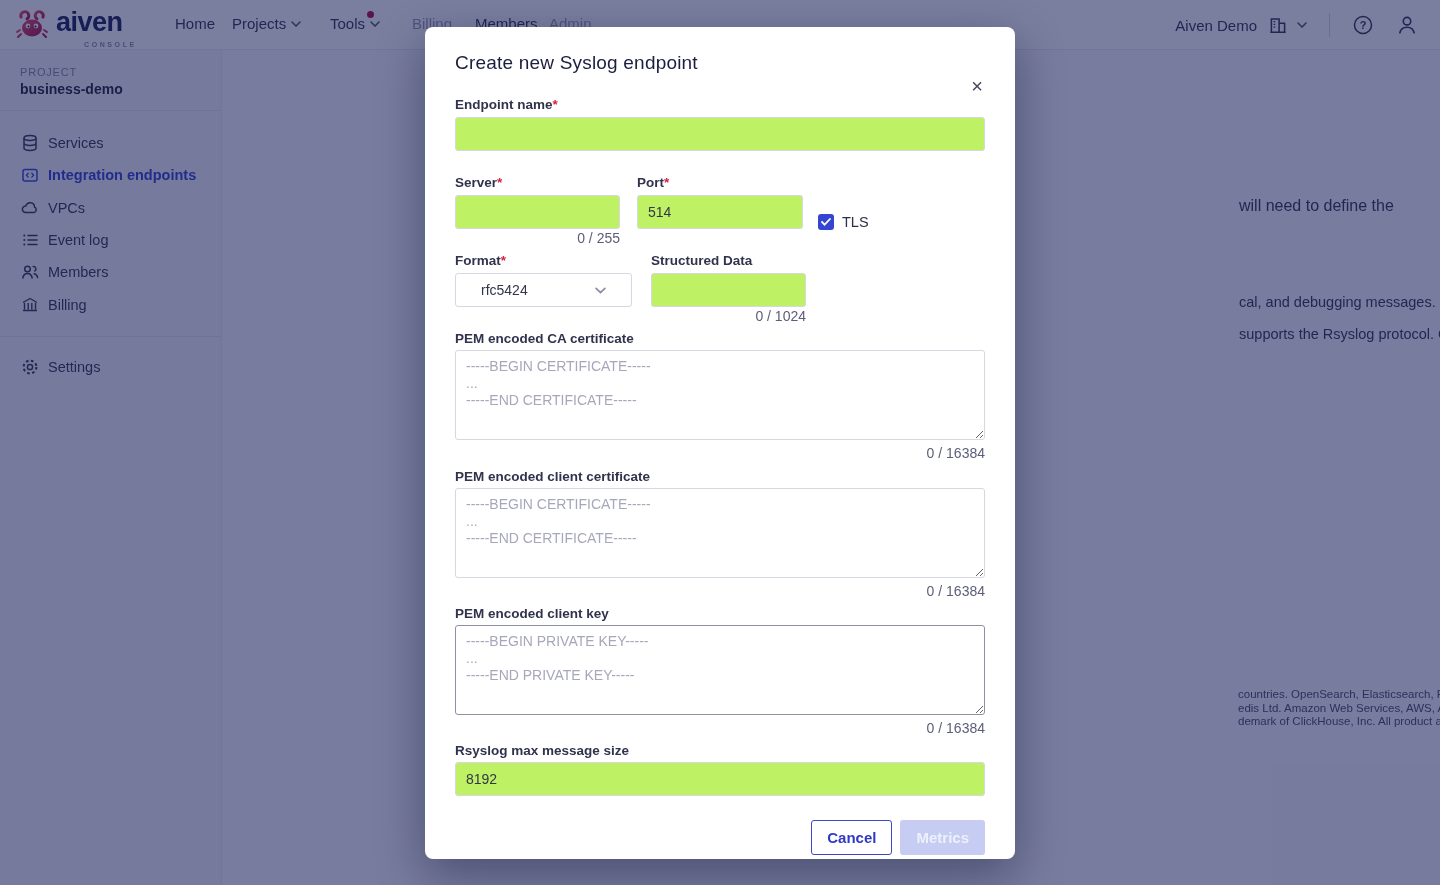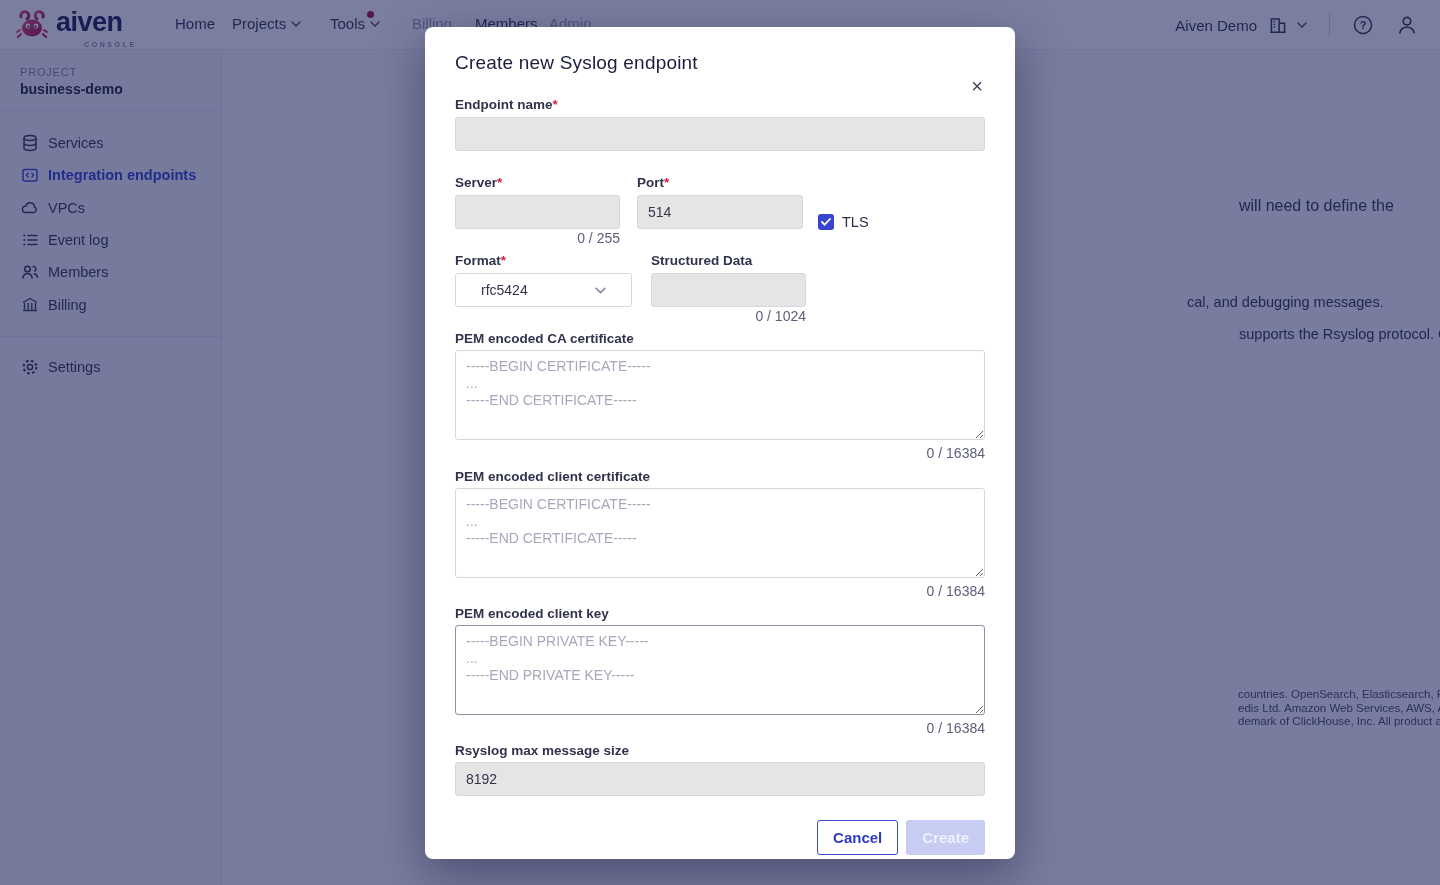--- a/index.html
+++ b/index.html
@@ -47,21 +47,21 @@
   .footer-right { position: absolute; left: 1016px; top: 638px; }
   .footer-line { font-size: 11.5px; color: #515470; line-height: 13.6px; white-space: nowrap; }
 
   
   .overlay { position: absolute; inset: 0; background: rgba(12, 20, 80, 0.55); z-index: 5; }
   .modal { position: absolute; left: 425px; top: 27px; width: 590px; height: 832px; background: #fff; border-radius: 8px; box-shadow: 0 16px 48px rgba(8, 12, 50, 0.4); z-index: 6; padding: 24px 30px 12px; }
   .modal-title { font-size: 19px; font-weight: normal; color: #1c1e3e; line-height: 24px; letter-spacing: 0.2px; }
   .modal-close { position: absolute; top: 48px; right: 26px; border: none; background: none; font-size: 20px; color: #44465e; cursor: pointer; line-height: 18px; padding: 2px 6px; }
   .f-label { font-size: 13.5px; font-weight: bold; color: #31334d; line-height: 15px; }
   .req { color: #d6213f; }
-  .t-input { width: 100%; height: 34px; border: 1px solid #d6d7e0; border-radius: 3px; padding: 0 10px; font-size: 14px; color: #333549; font-family: "Liberation Sans", sans-serif; background: #e5e5e5; }
+  .t-input { width: 100%; height: 34px; border: 1px solid #d6d7e0; border-radius: 3px; padding: 0 10px; font-size: 14px; color: #333549; font-family: "Liberation Sans", sans-serif; background: #bef264; }
   .t-input::placeholder { color: #a6a8ba; }
   .t-area { width: 100%; height: 90px; border: 1px solid #d6d7e0; border-radius: 3px; padding: 7px 10px; font-size: 14px; line-height: 17px; color: #333549; font-family: "Liberation Sans", sans-serif; resize: vertical; }
   .t-area::placeholder { color: #a6a8ba; }
   .t-area.focused { border-color: #8e91a6; }
   .counter { font-size: 14px; color: #5b5e78; text-align: right; margin-top: 3px; line-height: 13px; }
   .row2 { display: flex; margin-top: 24px; }
   .col-server { width: 165px; margin-right: 17px; }
   .col-port { width: 166px; }
   .tls-wrap { display: flex; align-items: center; gap: 8px; margin-left: 15px; margin-top: 30px; height: 34px; }
   .checkbox { width: 16px; height: 16px; border-radius: 3px; background: #3645cf; display: flex; align-items: center; justify-content: center; cursor: pointer; }
@@ -205,21 +205,21 @@
   <div class="main">
     <div class="breadcrumb">
       <a>Aiven Demo</a><span class="sep">/</span><a>business-demo</a><span class="sep">/</span><span>Integration endpoints</span>
     </div>
     <h1 class="page-title">Integration endpoints</h1>
 
     <div class="intro" style="left:244px; top:147px">Aiven supports integrating with</div>
     <div class="intro" style="left:1017px; top:147px">will need to define the</div>
     <div class="intro" style="left:244px; top:165px">endpoint. Choose from the list</div>
 
-    <div class="frag" style="left:965px; top:244px">cal, and debugging messages.</div>
+    <div class="frag" style="left:1017px; top:244px">cal, and debugging messages.</div>
     <div class="frag" style="left:1017px; top:276px">supports the Rsyslog protocol. Configure endpoints for your remote</div>
 
     <div class="int-row" style="left:244px; top:201px">
       <span class="int-icon" style="background-color: rgb(212, 43, 82);">
         <svg width="24" height="24" viewBox="0 0 24 24">
             <path d="M7 8.5a2.3 2.3 0 013-1.8M17 8.5a2.3 2.3 0 00-3-1.8" fill="none" stroke="#fff" stroke-width="1.4" stroke-linecap="round"></path>
             <ellipse cx="12" cy="13" rx="5" ry="4" fill="none" stroke="#fff" stroke-width="1.4"></ellipse>
             <circle cx="10.2" cy="12.3" r="1" fill="#fff"></circle>
             <circle cx="13.8" cy="12.3" r="1" fill="#fff"></circle>
           </svg>
@@ -419,17 +419,17 @@
     <textarea class="t-area focused mt4" placeholder="-----BEGIN PRIVATE KEY-----
 ...
 -----END PRIVATE KEY-----" style=""></textarea>
     <div class="counter">0 / 16384</div>
 
     <div class="f-label mt8">Rsyslog max message size</div>
     <input class="t-input mt4" type="text" value="8192" style="">
 
     <div class="btn-row">
       <button class="btn-cancel">Cancel</button>
-      <button class="btn-create" disabled="">Create</button>
+      <button class="btn-create" disabled="">Metrics</button>
     </div>
   </div>
 
 </div>
 
 </body></html>

